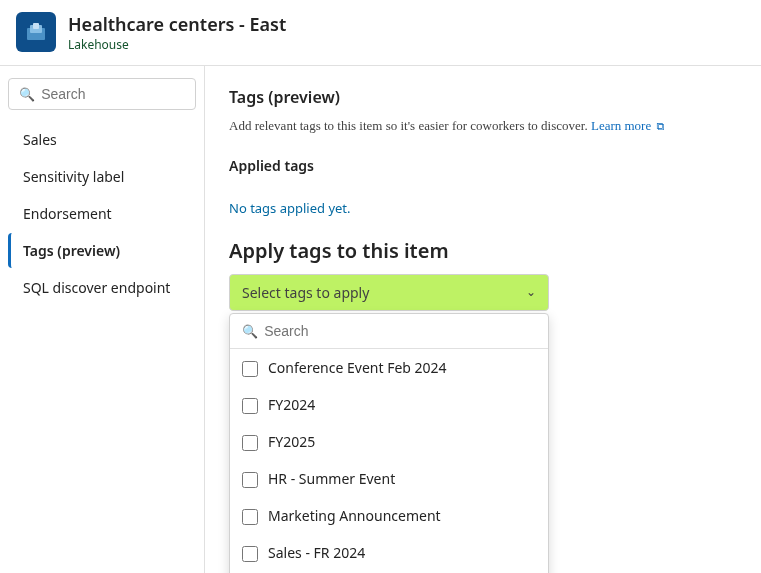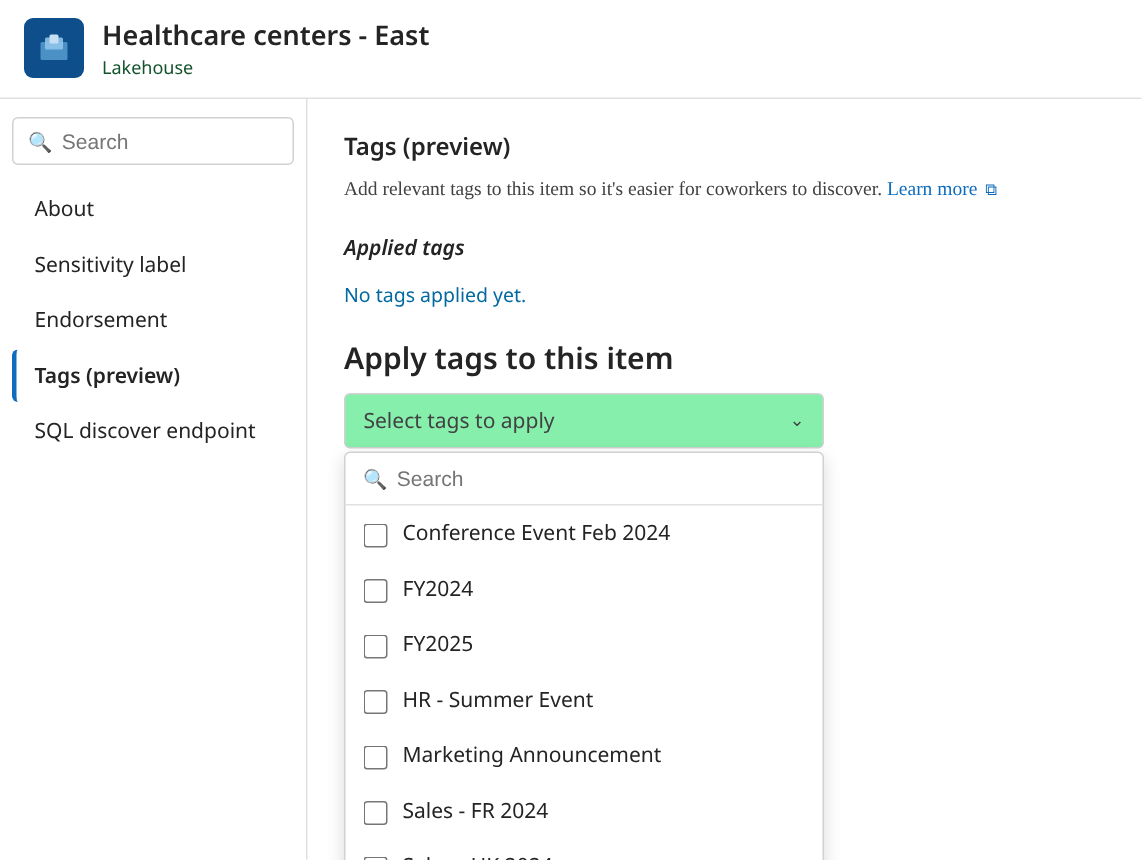--- a/index.html
+++ b/index.html
@@ -21,27 +21,27 @@
     .nav-item { padding: 8px 12px; border-radius: 4px; cursor: pointer; color: #242424; font-size: 14px; margin-bottom: 2px; border-left: 3px solid transparent; }
     .nav-item.active { border-left: 3px solid #0f6cbd; font-weight: 600; color: #242424; }
 
     .main { flex: 1; padding: 20px 24px; overflow-y: auto; }
 
     .section-title { font-size: 16px; font-weight: 600; margin-bottom: 8px; }
     .description { font-size: 13px; color: #424242; margin-bottom: 20px; line-height: 1.5; font-family: Liberation Serif, serif; }
     .learn-more { color: #0f6cbd; text-decoration: none; }
     .external-icon { display: inline-block; margin-left: 2px; font-size: 11px; }
 
-    .subsection-title { font-size: 14px; font-weight: 600; margin-bottom: 12px; font-style: italic; }
+    .subsection-title { font-size: 14px; font-weight: 600; margin-bottom: 24px; }
     .no-tags { font-size: 13px; color: #0369a1; margin-bottom: 20px; }
 
     .apply-title { font-size: 20px; font-weight: 600; margin-bottom: 10px; }
 
     .dropdown-wrapper { position: relative; width: 320px; }
-    .dropdown-trigger { display: flex; align-items: flex-start; justify-content: space-between; border: 1px solid #d1d1d1; border-radius: 4px; padding: 8px 12px; cursor: pointer; background: #86efac; font-size: 14px; color: #424242; }
+    .dropdown-trigger { display: flex; align-items: flex-start; justify-content: space-between; border: 1px solid #d1d1d1; border-radius: 4px; padding: 8px 12px; cursor: pointer; background: #bef264; font-size: 14px; color: #424242; }
     .chevron { color: #424242; font-size: 12px; }
 
     .dropdown-panel { position: absolute; top: calc(100% + 2px); left: 0; width: 100%; border: 1px solid #d1d1d1; border-radius: 4px; background: #fff; box-shadow: 0 4px 12px rgba(0,0,0,0.15); z-index: 100; }
     .dropdown-search { display: flex; align-items: center; padding: 8px 12px; border-bottom: 1px solid #e0e0e0; gap: 6px; }
     .dropdown-search input { border: none; outline: none; font-size: 14px; color: #616161; width: 100%; }
 
     .dropdown-list { max-height: 260px; overflow-y: auto; }
     .dropdown-item { display: flex; align-items: flex-end; padding: 9px 12px; cursor: pointer; gap: 10px; font-size: 14px; color: #242424; }
     .dropdown-item input[type="checkbox"] { width: 16px; height: 16px; cursor: pointer; accent-color: #0f6cbd; flex-shrink: 0; }
   </style>
@@ -63,21 +63,21 @@
 </div>
 
 <div class="layout">
 
   <div class="sidebar">
     <div class="search-box">
       <span class="search-icon-small">🔍</span>
       <input type="text" placeholder="Search" style="">
     </div>
 
-    <div class="nav-item">About</div>
+    <div class="nav-item">Sales</div>
     <div class="nav-item">Sensitivity label</div>
     <div class="nav-item">Endorsement</div>
     <div class="nav-item active">Tags (preview)</div>
     <div class="nav-item">SQL discover endpoint</div>
   </div>
 
   <div class="main">
     <div class="section-title">Tags (preview)</div>
     <div class="description">
       <span>Add relevant tags to this item so it's easier for coworkers to discover.</span>

